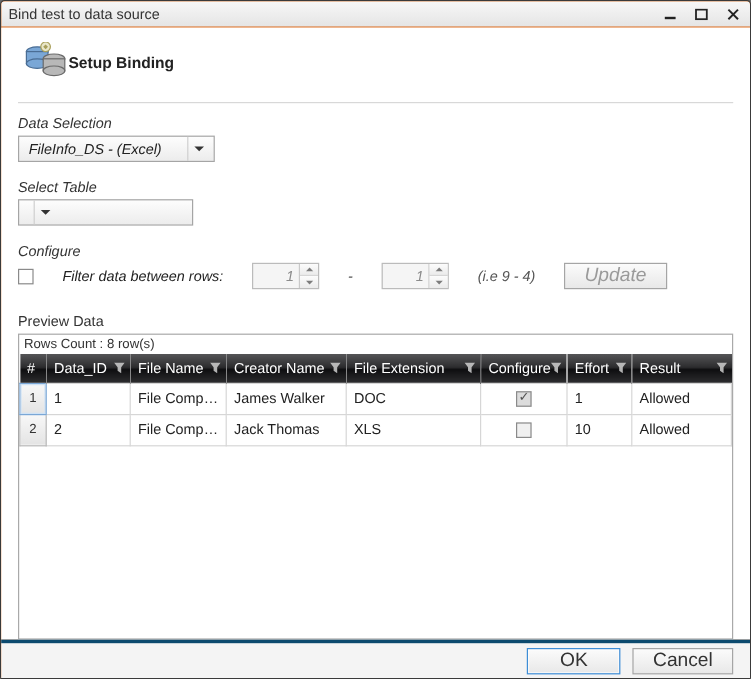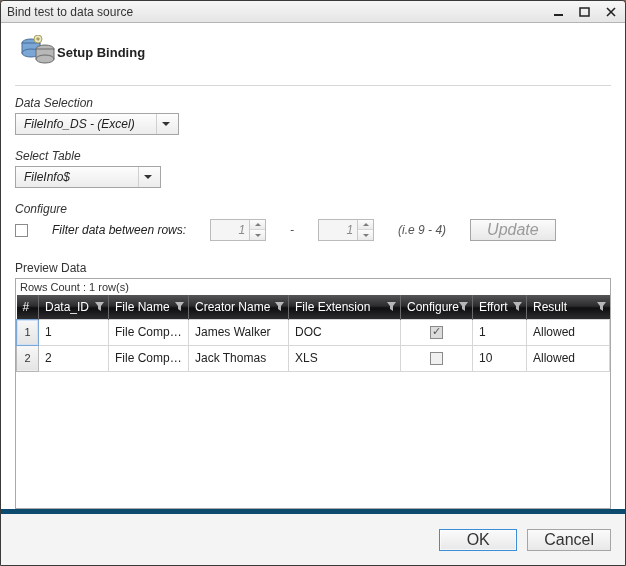--- a/index.html
+++ b/index.html
@@ -228,22 +228,22 @@
     box-shadow: inset 0 0 0 1px #cfe2f5;
   }
   .cell-chk {
     display:flex; align-items:center; justify-content:center;
   }
   .cell-chk .chk { width:13px; height:13px; border:1px solid #8a8a8a; background:#f0f0f0; position:relative;}
   .cell-chk .chk.checked { background:#dcdcdc; }
   .cell-chk .chk.checked::after { content:"✓"; position:absolute; left:1px; top:-1px; font-size:11px; color:#555; }
   
   .footer {
-    height:56px;
-    border-top:5px solid #0c4a6e;
+    height:32px;
+    border-top:3px solid #0c4a6e;
     background:#f4f4f4;
     display:flex;
     justify-content:flex-end;
     align-items:center;
     gap:10px;
     padding: 0 14px;
   }
   .footer .btn { min-width:78px; justify-content:center; }
   
   .arrow-down {
@@ -314,21 +314,20 @@
         <span class="sel-txt">FileInfo_DS - (Excel)</span>
         <span class="sel-arrow">
             <span class="arrow-down"></span>
           </span>
       </div>
     </div>
 
     <div class="group">
       <div class="group-label">Select Table</div>
       <div class="select" style="width:146px">
-        <span class="sel-txt">FileInfo$</span>
         <span class="sel-arrow">
             <span class="arrow-down"></span>
           </span>
       </div>
     </div>
 
     <div class="group">
       <div class="group-label">Configure</div>
       <div class="configure-row">
         <span class="chk"></span>
@@ -357,21 +356,21 @@
           </div>
         </div>
         <span class="hint">(i.e 9 - 4)</span>
         <div class="btn disabled">Update</div>
       </div>
     </div>
 
     <div class="preview">
       <div class="group-label">Preview Data</div>
       <div class="preview-box">
-        <div class="rows-count">Rows Count : 1 row(s)</div>
+        <div class="rows-count">Rows Count : 8 row(s)</div>
         <table>
           <colgroup>
             <col style="width:22px">
               <col style="width:70px">
               <col style="width:80px">
               <col style="width:100px">
             <col style="width:112px">
               <col style="width:72px">
               <col style="width:54px">
               <col>

